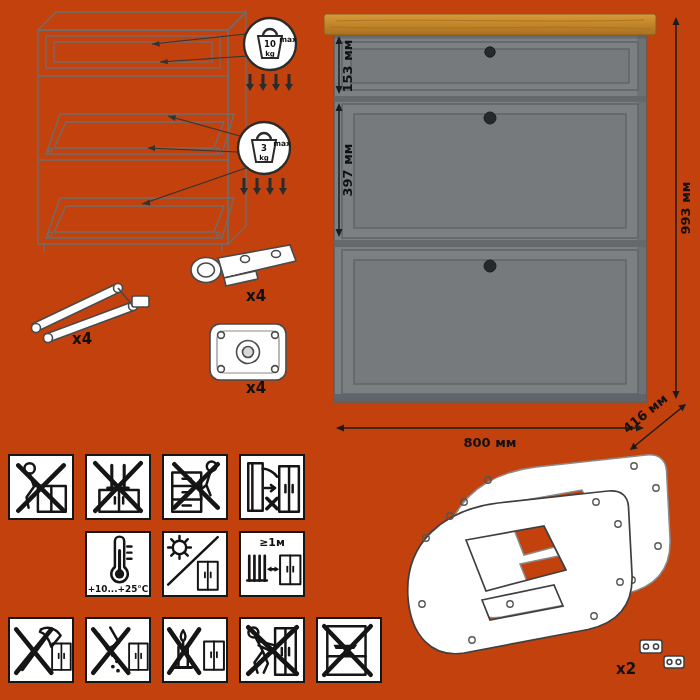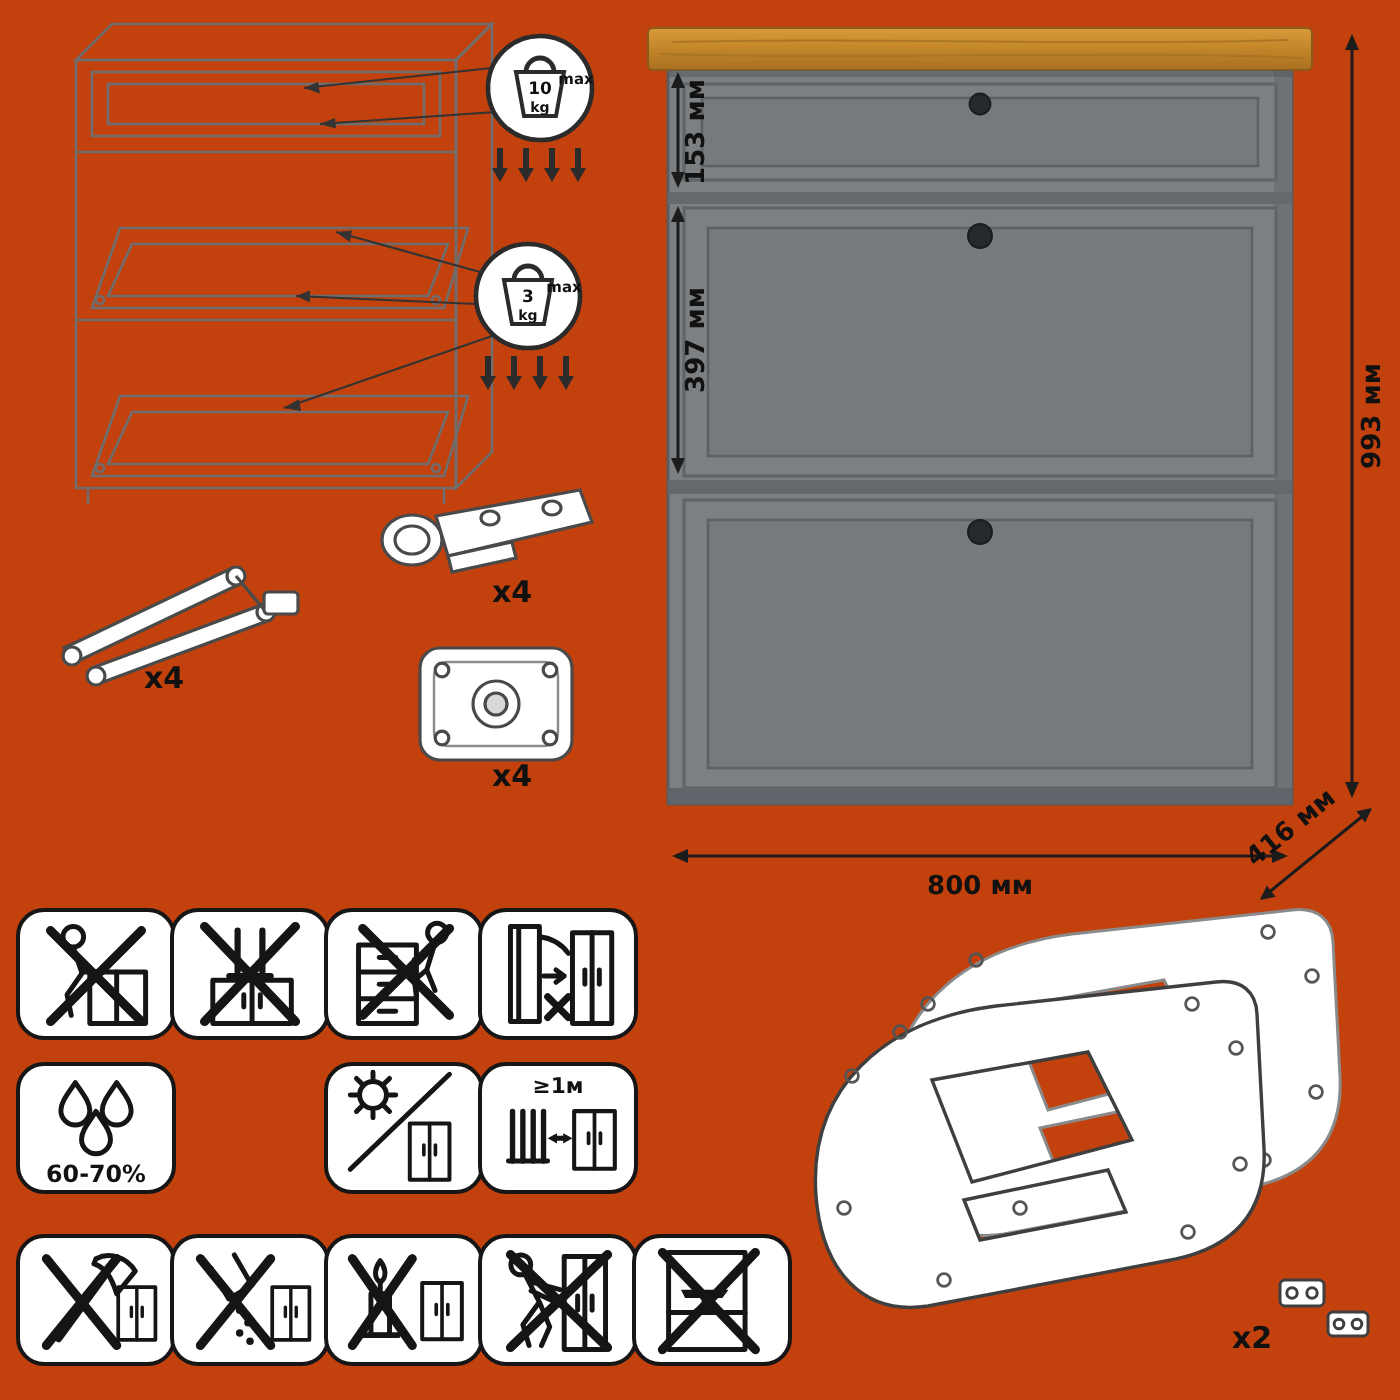--- a/index.html
+++ b/index.html
@@ -1,19 +1,19 @@
 <!DOCTYPE html>
 <html><head>
 <meta charset="utf-8">
 <style>
   *{margin:0;padding:0;box-sizing:border-box}
   html,body{background:#ffffff}
   .sheet{position:relative;width:700px;height:700px;background:#c2410c;font-family:"DejaVu Sans",sans-serif;overflow:hidden}
   .abs{position:absolute}
-  .picto{position:absolute;width:80px;height:66px;border:2.6px solid #161616;border-radius:14px;background:#fff}
+  .picto{position:absolute;width:66px;height:66px;border:2.6px solid #161616;border-radius:0;background:#fff}
   .picto svg{position:absolute;left:0;top:0;width:100%;height:100%;stroke:#151515;fill:none;stroke-width:2.4;stroke-linecap:round;stroke-linejoin:round}
   .picto svg text{stroke:none;fill:#111;font-weight:700;font-family:"DejaVu Sans",sans-serif}
   .picto svg .fill{fill:#151515;stroke:none}
   .picto svg .xx{stroke-width:4.4}
   svg text.dim{fill:#111;font-weight:600;font-size:13px;font-family:"DejaVu Sans",sans-serif;stroke:none}
   svg text.qty{fill:#111;font-weight:700;font-size:15px;font-family:"DejaVu Sans",sans-serif;stroke:none}
   svg text.tiny{fill:#111;font-weight:700;font-family:"DejaVu Sans",sans-serif;stroke:none}
 </style>
 </head>
 <body>
@@ -255,26 +255,29 @@
       <path d="M23,31 L33,31 M33,31 L29,28 M33,31 L29,34"></path>
       <rect x="37" y="10" width="19" height="44"></rect>
       <line x1="46.5" y1="10" x2="46.5" y2="54"></line>
       <line x1="43" y1="28" x2="43" y2="35"></line>
         <line x1="50" y1="28" x2="50" y2="35"></line>
       <line x1="25" y1="41" x2="35" y2="51" stroke-width="3.4"></line>
         <line x1="35" y1="41" x2="25" y2="51" stroke-width="3.4"></line>
     </svg>
   </div>
 
-  <div class="picto" style="left:8px;top:531px">
-    <svg viewBox="0 0 60 60">
-      <use href="#drop" transform="translate(20,17)"></use>
-      <use href="#drop" transform="translate(40,17)"></use>
-      <use href="#drop" transform="translate(30,31)"></use>
-      <text x="30" y="56" text-anchor="middle" font-size="11.5">60-70%</text>
+  <div class="picto" style="left:85px;top:531px">
+    <svg viewBox="0 0 60 60">
+      <path d="M27,8 a4.5,4.5 0 0 1 9,0 L36,33 a8,8 0 1 1 -9,0 Z"></path>
+      <line x1="31.5" y1="17" x2="31.5" y2="35" stroke-width="3"></line>
+      <circle class="fill" cx="31.5" cy="39.6" r="4.5"></circle>
+      <line x1="39" y1="13" x2="43" y2="13"></line>
+        <line x1="39" y1="19" x2="43" y2="19"></line>
+        <line x1="39" y1="25" x2="43" y2="25"></line>
+      <text x="30" y="57" text-anchor="middle" font-size="8.6">+10...+25°C</text>
     </svg>
   </div>
   <div class="picto" style="left:162px;top:531px">
     <svg viewBox="0 0 60 60">
       <line x1="4" y1="50" x2="52" y2="4"></line>
       <circle cx="15" cy="14" r="6.5"></circle>
       <path d="M15,3 L15,6 M15,22 L15,25 M4,14 L7,14 M23,14 L26,14 M7,6 L9.5,8.5 M20.5,19.5 L23,22 M7,22 L9.5,19.5 M20.5,8.5 L23,6"></path>
       <use href="#wrd" transform="translate(32,27) scale(0.8)"></use>
     </svg>
   </div>

